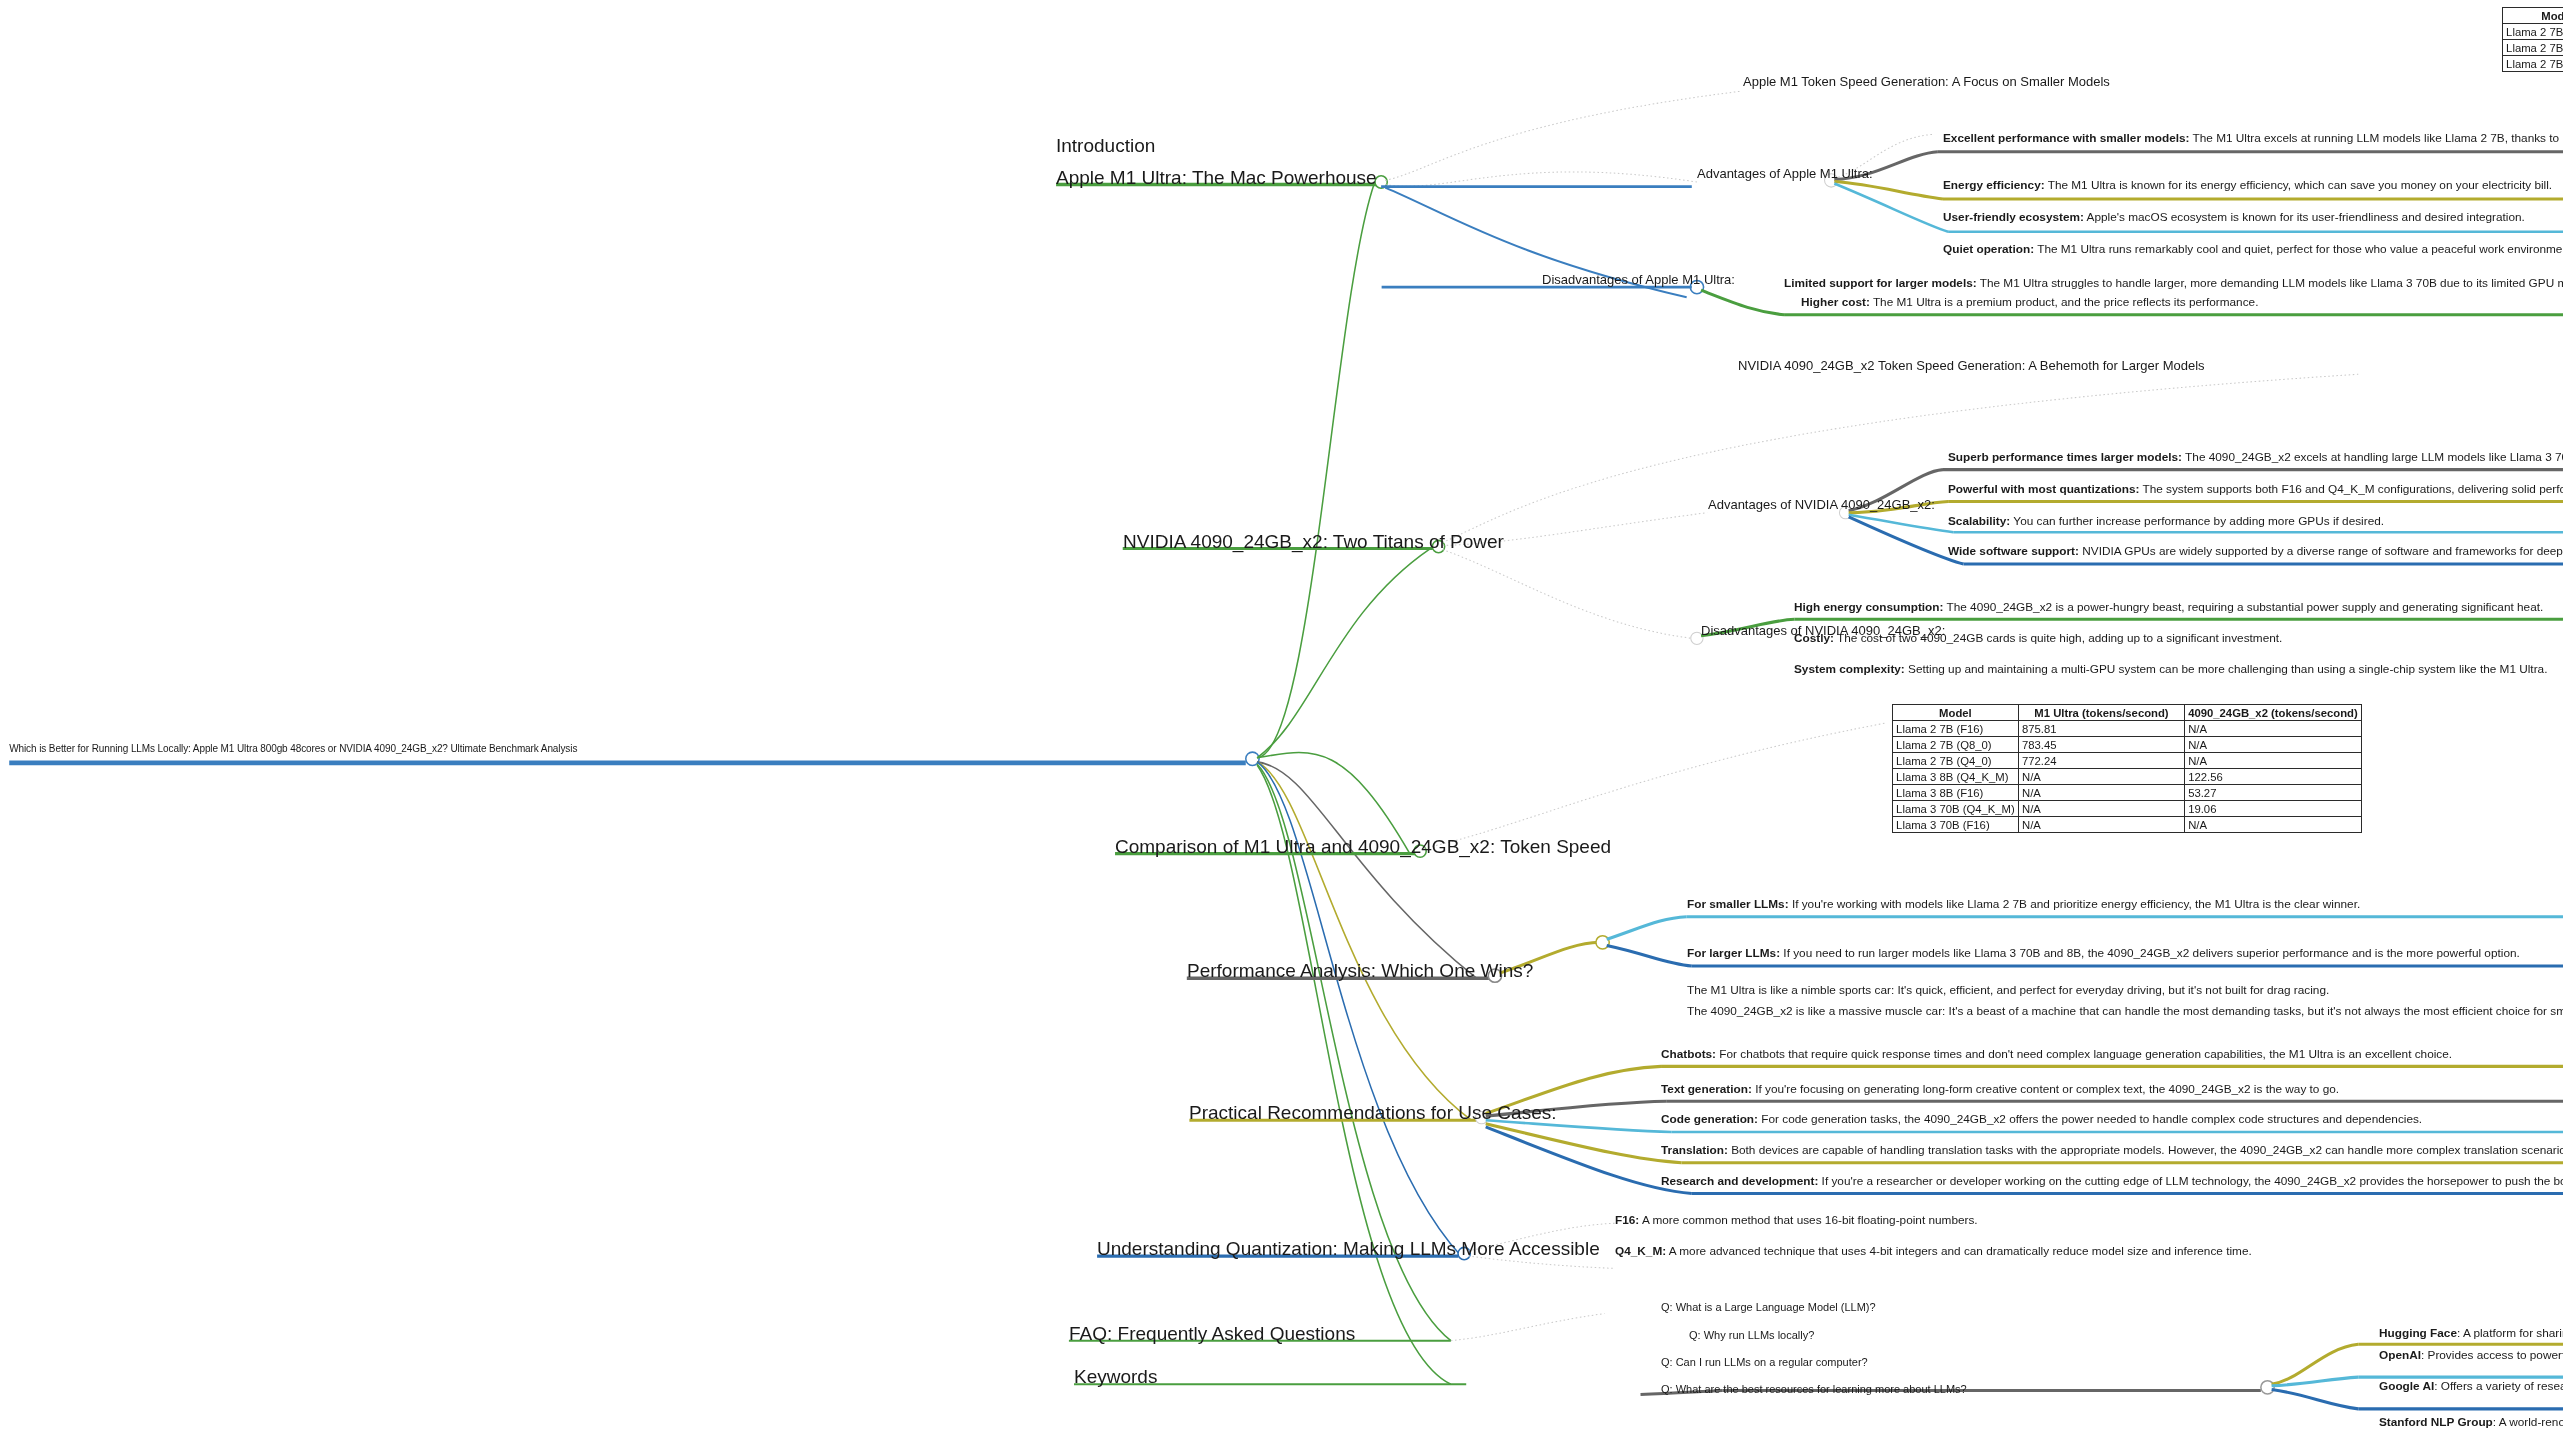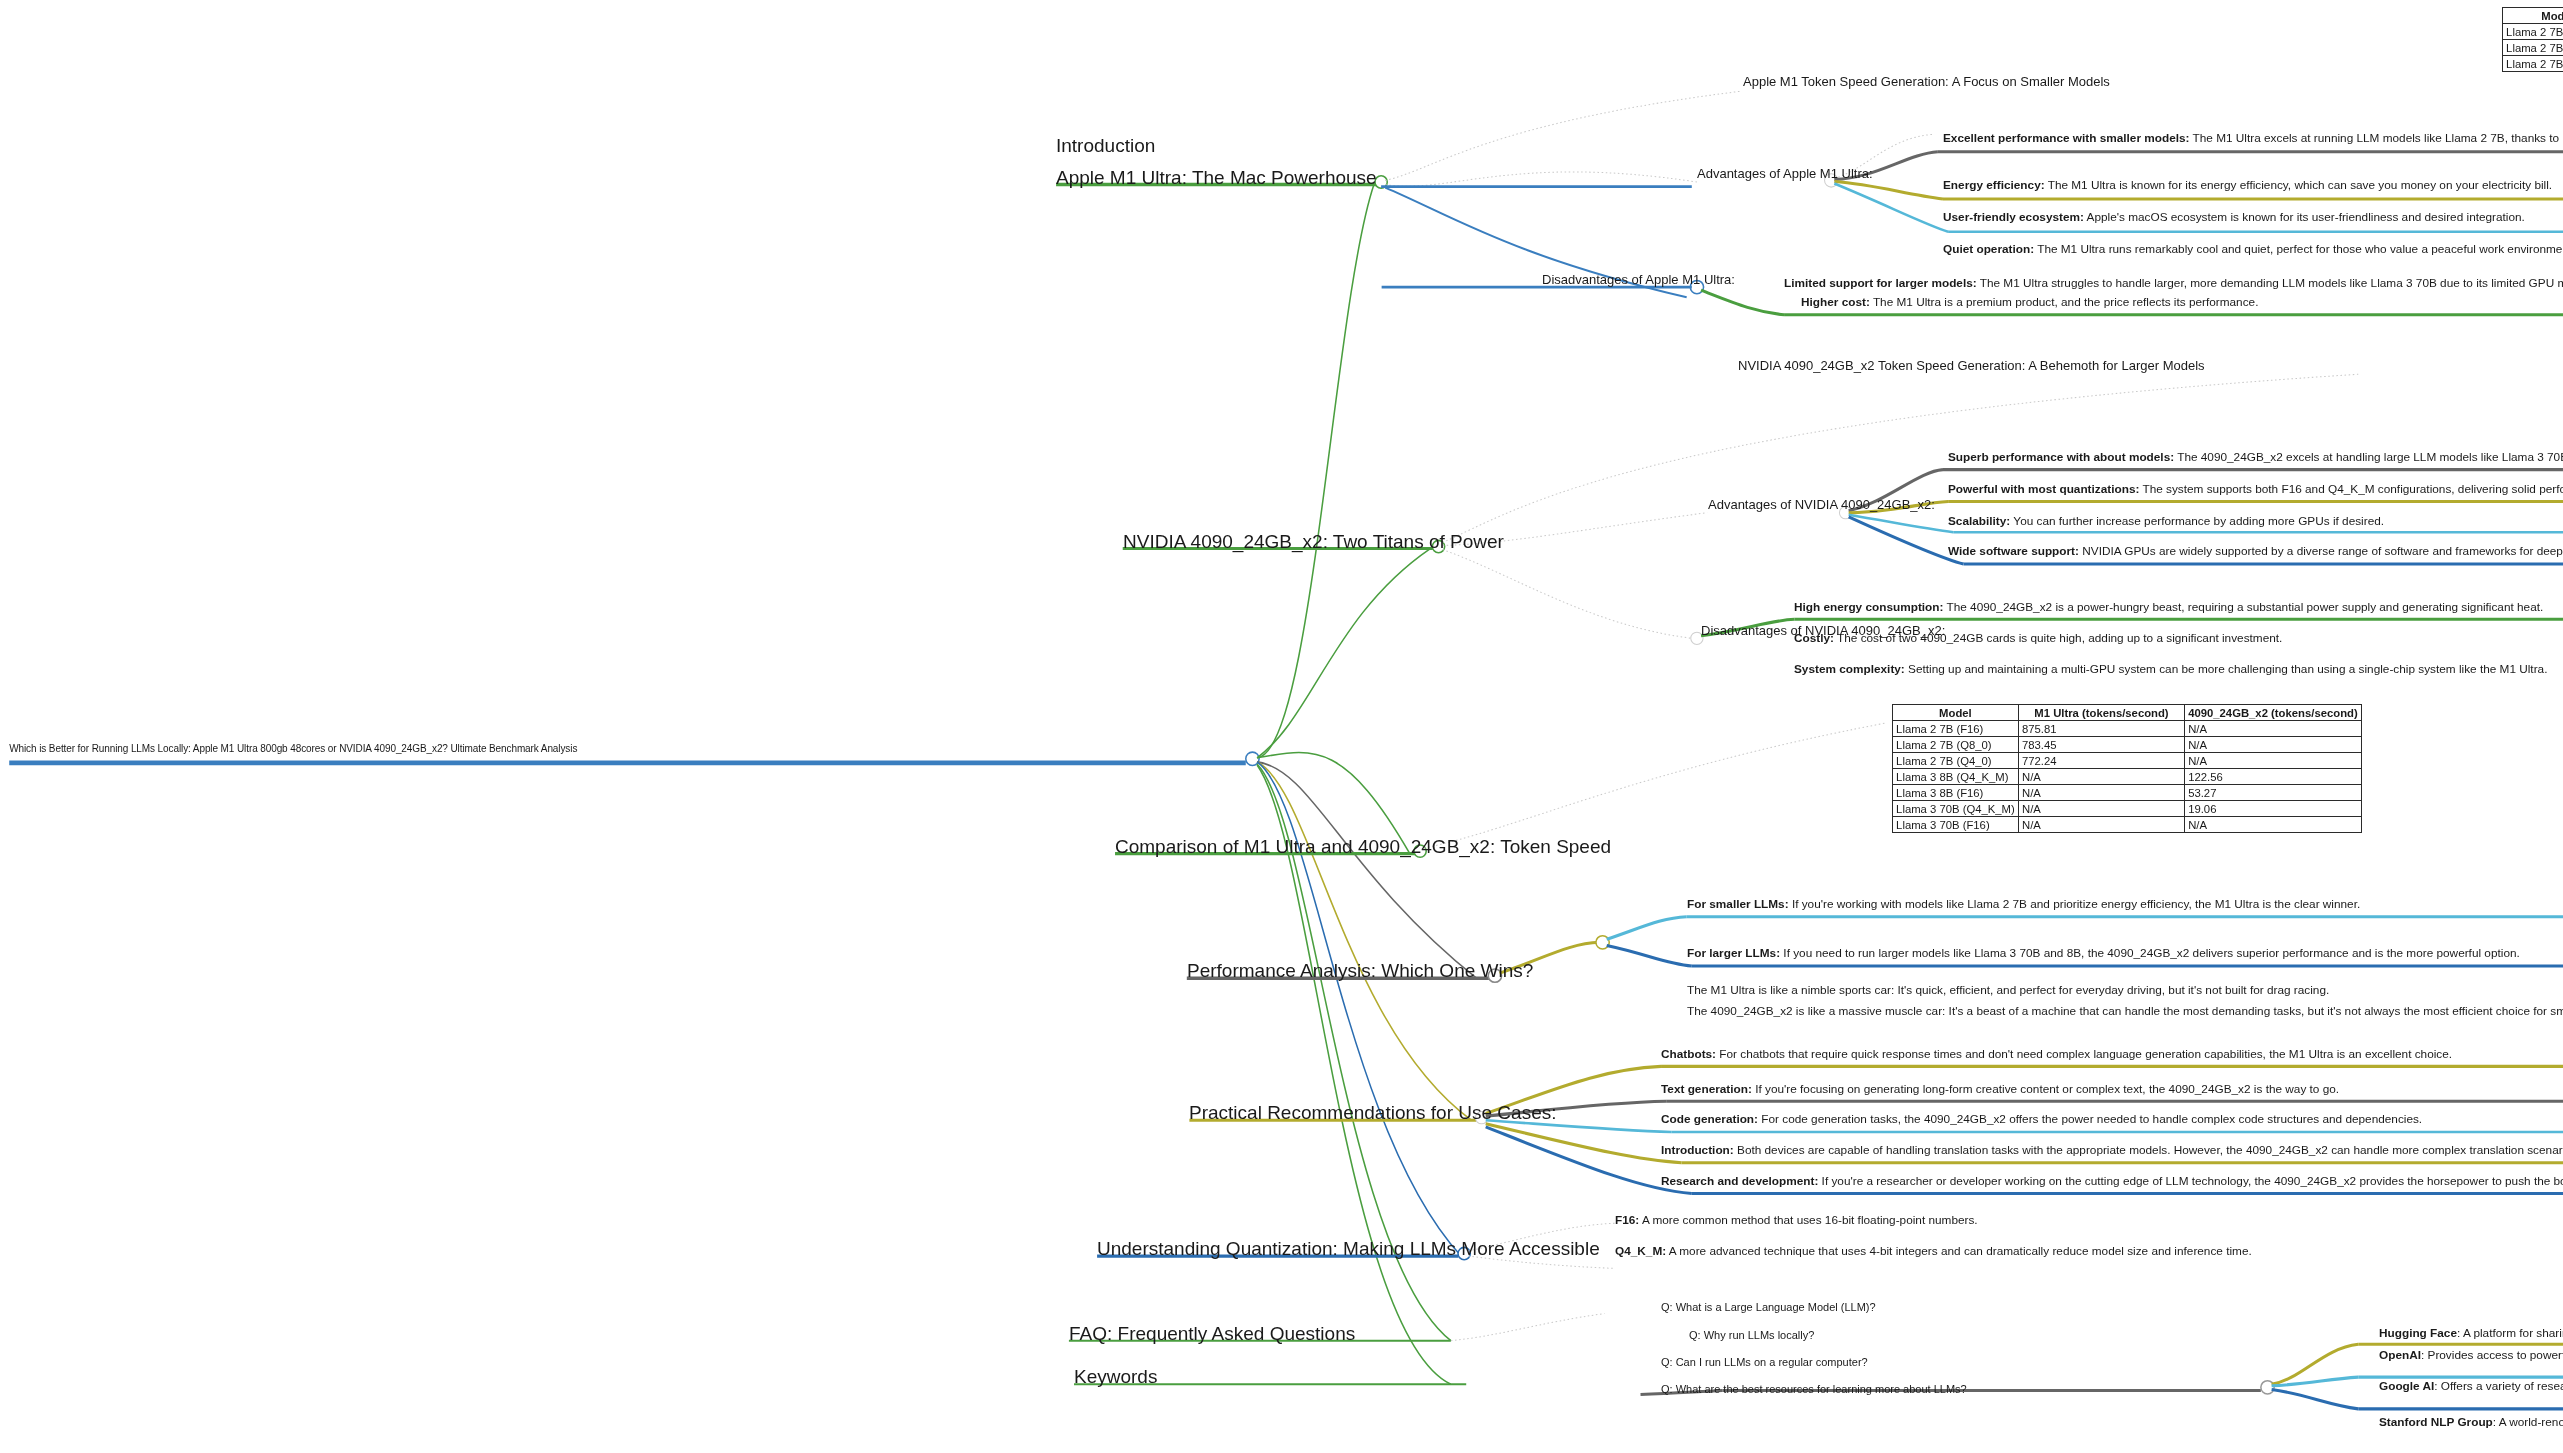--- a/index.html
+++ b/index.html
@@ -233,21 +233,21 @@
   </div>
 
   <div class="node l3" style="left:1784px; top:277px;">
     <b>Limited support for larger models:</b><span class="plain"> The M1 Ultra struggles to handle larger, more demanding LLM models like Llama 3 70B due to its limited GPU memory.</span>
   </div>
   <div class="node l3" style="left:1784px; top:296px;padding-left:17px;">
     <b>Higher cost:</b><span class="plain"> The M1 Ultra is a premium product, and the price reflects its performance.</span>
   </div>
 
   <div class="node l3" style="left:1948px; top:451px;">
-    <b>Superb performance with about models:</b><span class="plain"> The 4090_24GB_x2 excels at handling large LLM models like Llama 3 70B, making it ideal for advanced and complex tasks.</span>
+    <b>Superb performance times larger models:</b><span class="plain"> The 4090_24GB_x2 excels at handling large LLM models like Llama 3 70B, making it ideal for advanced and complex tasks.</span>
   </div>
   <div class="node l3" style="left:1948px; top:483px;">
     <b>Powerful with most quantizations:</b><span class="plain"> The system supports both F16 and Q4_K_M configurations, delivering solid performance regardless of the chosen quantization.</span>
   </div>
   <div class="node l3" style="left:1948px; top:515px;">
     <b>Scalability:</b><span class="plain"> You can further increase performance by adding more GPUs if desired.</span>
   </div>
   <div class="node l3" style="left:1948px; top:545px;">
     <b>Wide software support:</b><span class="plain"> NVIDIA GPUs are widely supported by a diverse range of software and frameworks for deep learning and AI.</span>
   </div>
@@ -278,21 +278,21 @@
   <div class="node l3" style="left:1661px; top:1048px;">
     <b>Chatbots:</b><span class="plain"> For chatbots that require quick response times and don't need complex language generation capabilities, the M1 Ultra is an excellent choice.</span>
   </div>
   <div class="node l3" style="left:1661px; top:1083px;">
     <b>Text generation:</b><span class="plain"> If you're focusing on generating long-form creative content or complex text, the 4090_24GB_x2 is the way to go.</span>
   </div>
   <div class="node l3" style="left:1661px; top:1113px;">
     <b>Code generation:</b><span class="plain"> For code generation tasks, the 4090_24GB_x2 offers the power needed to handle complex code structures and dependencies.</span>
   </div>
   <div class="node l3" style="left:1661px; top:1144px;">
-    <b>Introduction:</b><span class="plain"> Both devices are capable of handling translation tasks with the appropriate models. However, the 4090_24GB_x2 can handle more complex translation scenarios involving larger models.</span>
+    <b>Translation:</b><span class="plain"> Both devices are capable of handling translation tasks with the appropriate models. However, the 4090_24GB_x2 can handle more complex translation scenarios involving larger models.</span>
   </div>
   <div class="node l3" style="left:1661px; top:1175px;">
     <b>Research and development:</b><span class="plain"> If you're a researcher or developer working on the cutting edge of LLM technology, the 4090_24GB_x2 provides the horsepower to push the boundaries of what's possible.</span>
   </div>
 
   <div class="node l3" style="left:1615px; top:1214px;">
     <b>F16:</b><span class="plain"> A more common method that uses 16-bit floating-point numbers.</span>
   </div>
   <div class="node l3" style="left:1615px; top:1245px;">
     <b>Q4_K_M:</b><span class="plain"> A more advanced technique that uses 4-bit integers and can dramatically reduce model size and inference time.</span>

